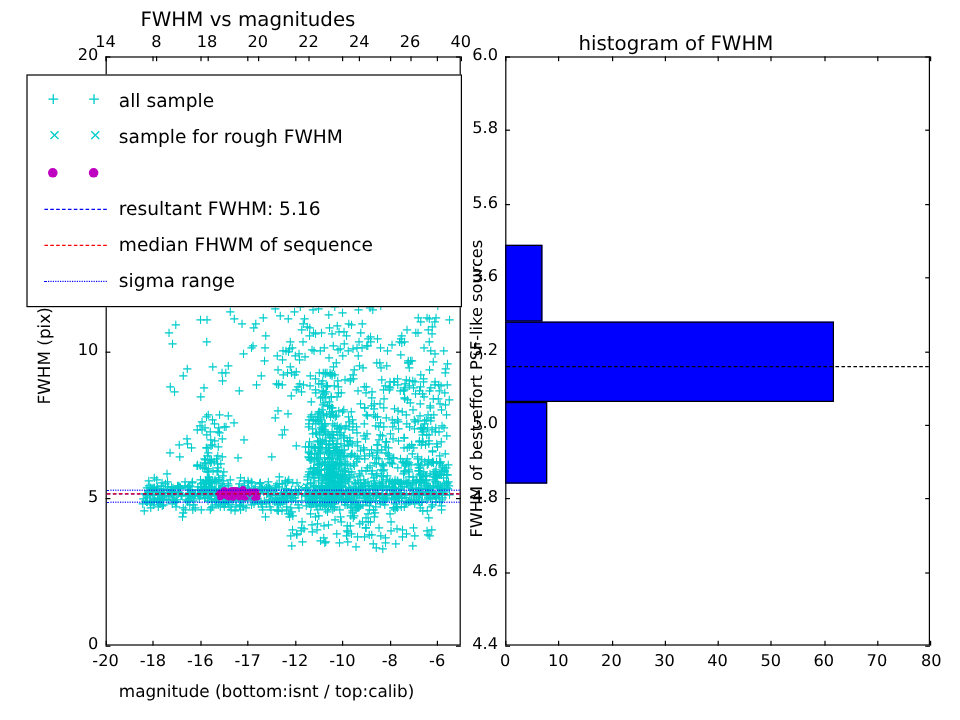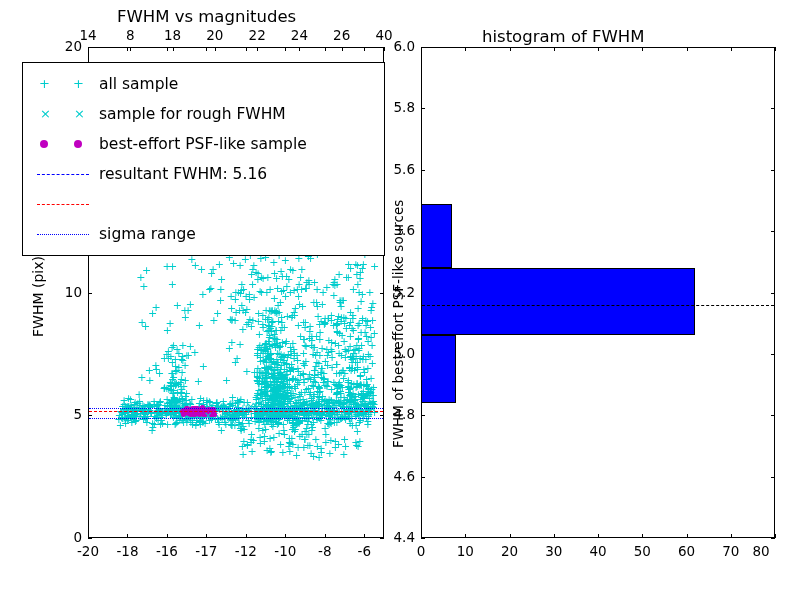--- a/index.html
+++ b/index.html
@@ -46,20 +46,21 @@
 <body>
 
 <div class="root">
 
   <div class="panel" style="left:0;top:0;width:400px;height:600px;">
 
     <div class="paneltitle" style="left:117px;top:7px;">FWHM vs magnitudes</div>
 
     <div class="plotframe" id="lframe" style="left:88px;top:47px;width:296px;height:491px;"></div>
 
+    <div class="axistitle" style="left:99px;top:569px;">magnitude (bottom:isnt / top:calib)</div>
     <div class="vlabel" style="left:30px;top:337px;">FWHM (pix)</div>
 
     <div id="lticks">
         <div class="tick" style="left:88px;top:534px;width:1px;height:4px;"></div>
         <div class="tick" style="left:88px;top:47px;width:1px;height:4px;"></div>
         <div class="ticklabel" style="left:72px;top:543px;width:32px;text-align:center;">-20</div>
         <div class="tick" style="left:127.46666666666667px;top:534px;width:1px;height:4px;"></div>
         <div class="tick" style="left:127.46666666666667px;top:47px;width:1px;height:4px;"></div>
         <div class="ticklabel" style="left:111.46666666666667px;top:543px;width:32px;text-align:center;">-18</div>
         <div class="tick" style="left:166.93333333333334px;top:534px;width:1px;height:4px;"></div>
@@ -2164,28 +2165,28 @@
           <div class="legendlabel">all sample</div>
         </div>
         <div class="legendrow" style="left:0;top:38px;width:363px;">
           <div class="sym" style="left:17px;top:6px;">×</div>
           <div class="sym" style="left:51px;top:6px;">×</div>
           <div class="legendlabel">sample for rough FWHM</div>
         </div>
         <div class="legendrow" style="left:0;top:68px;width:363px;">
           <div class="symdot" style="left:17px;"></div>
           <div class="symdot" style="left:51px;"></div>
-          <div class="legendlabel">best-effort PSF-like sample</div>
         </div>
         <div class="legendrow" style="left:0;top:98px;width:363px;">
           <div class="symline" style="left:14px;border-top-style:dashed;border-color:#0000ff;"></div>
           <div class="legendlabel">resultant FWHM: 5.16</div>
         </div>
         <div class="legendrow" style="left:0;top:128px;width:363px;">
           <div class="symline" style="left:14px;border-top-style:dashed;border-color:#ff0000;"></div>
+          <div class="legendlabel">median FHWM of sequence</div>
         </div>
         <div class="legendrow" style="left:0;top:158px;width:363px;">
           <div class="symline" style="left:14px;border-top-style:dotted;border-color:#0000ff;"></div>
           <div class="legendlabel">sigma range</div>
         </div>
       </div>
   </div>
 
   <div class="panel" style="left:400px;top:0;width:400px;height:600px;">
 
@@ -2215,21 +2216,21 @@
         <div class="tick" style="left:242.25px;top:47px;width:1px;height:4px;"></div>
         <div class="ticklabel" style="left:226.25px;top:543px;width:32px;text-align:center;">50</div>
         <div class="tick" style="left:286.5px;top:534px;width:1px;height:4px;"></div>
         <div class="tick" style="left:286.5px;top:47px;width:1px;height:4px;"></div>
         <div class="ticklabel" style="left:270.5px;top:543px;width:32px;text-align:center;">60</div>
         <div class="tick" style="left:330.75px;top:534px;width:1px;height:4px;"></div>
         <div class="tick" style="left:330.75px;top:47px;width:1px;height:4px;"></div>
         <div class="ticklabel" style="left:314.75px;top:543px;width:32px;text-align:center;">70</div>
         <div class="tick" style="left:375px;top:534px;width:1px;height:4px;"></div>
         <div class="tick" style="left:375px;top:47px;width:1px;height:4px;"></div>
-        <div class="ticklabel" style="left:345px;top:543px;width:32px;text-align:center;">80</div>
+        <div class="ticklabel" style="left:360px;top:543px;width:32px;text-align:center;">80</div>
         <div class="tick" style="left:21px;top:538px;width:4px;height:1px;"></div>
         <div class="tick" style="left:371px;top:538px;width:4px;height:1px;"></div>
         <div class="ticklabel" style="left:-23px;top:529px;width:38px;text-align:right;">4.4</div>
         <div class="tick" style="left:21px;top:476.6250000000002px;width:4px;height:1px;"></div>
         <div class="tick" style="left:371px;top:476.6250000000002px;width:4px;height:1px;"></div>
         <div class="ticklabel" style="left:-23px;top:467.6250000000002px;width:38px;text-align:right;">4.6</div>
         <div class="tick" style="left:21px;top:415.2500000000001px;width:4px;height:1px;"></div>
         <div class="tick" style="left:371px;top:415.2500000000001px;width:4px;height:1px;"></div>
         <div class="ticklabel" style="left:-23px;top:406.2500000000001px;width:38px;text-align:right;">4.8</div>
         <div class="tick" style="left:21px;top:353.8750000000001px;width:4px;height:1px;"></div>

